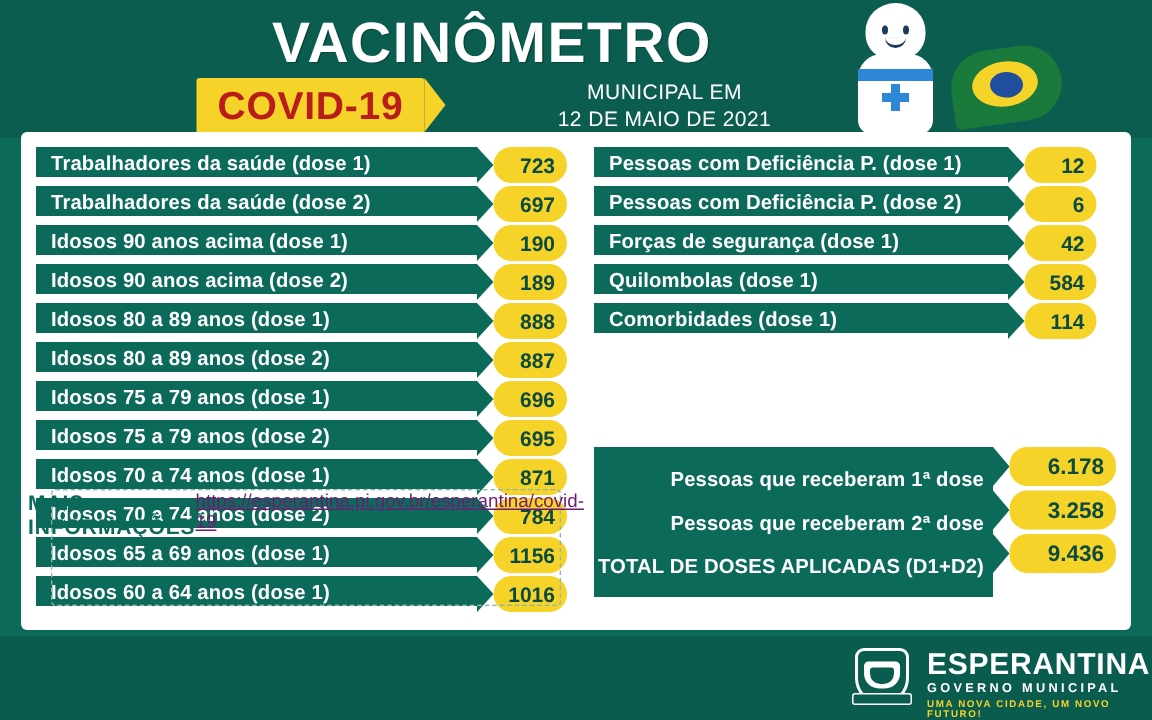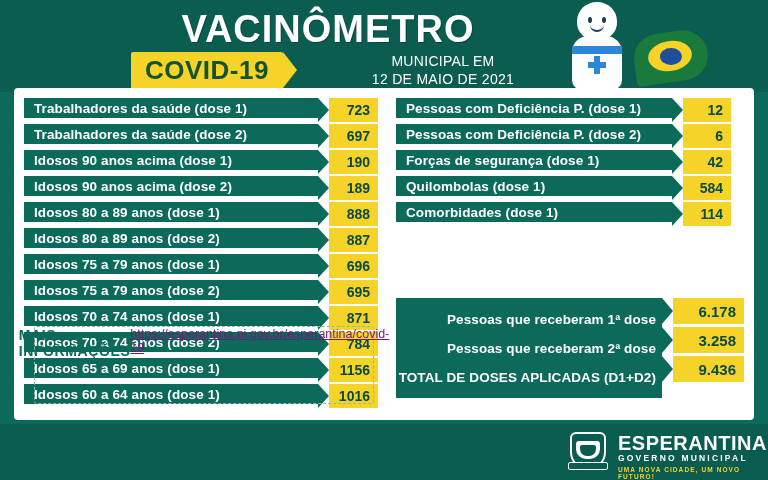--- a/index.html
+++ b/index.html
@@ -30,21 +30,21 @@
   }
   .title-main {
     position: absolute; left: 118px; top: 8px; width: 420px;
     text-align: center;
     font-size: 38px; font-weight: bold; letter-spacing: 1px;
     color: #ffffff; line-height: 42px;
     text-shadow: 1px 1px 0 rgba(0,0,0,.25);
   }
   .covid-badge {
     position: absolute; left: 131px; top: 52px;
-    background: #f5d328; color: #14532d;
+    background: #f5d328; color: #b91c1c;
     font-size: 26px; font-weight: bold; letter-spacing: .5px;
     padding: 3px 14px 4px 14px;
     border-radius: 2px;
   }
   .covid-badge::after {
     content: "";
     position: absolute; right: -14px; top: 0;
     border-top: 18px solid transparent;
     border-bottom: 18px solid transparent;
     border-left: 14px solid #f5d328;
@@ -139,20 +139,21 @@
     border-bottom: 12px solid transparent;
     border-left: 11px solid #0c6a5a;
   }
   .row .value {
     position: absolute; top: 0; height: 24px;
     display: flex; align-items: center; justify-content: flex-end;
     background: #f5d328; color: #0b4a40;
     font-size: 14px; font-weight: bold;
     padding: 0 8px 0 14px;
     white-space: nowrap;
+    border-radius: 12px;
   }
 
   
   .col-left .row .label { width: 294px; }
   .col-left .row .value { left: 305px; width: 49px; }
 
   
   .col-right .row.top .label { width: 276px; }
   .col-right .row.top .value { left: 287px; width: 48px; }
 

